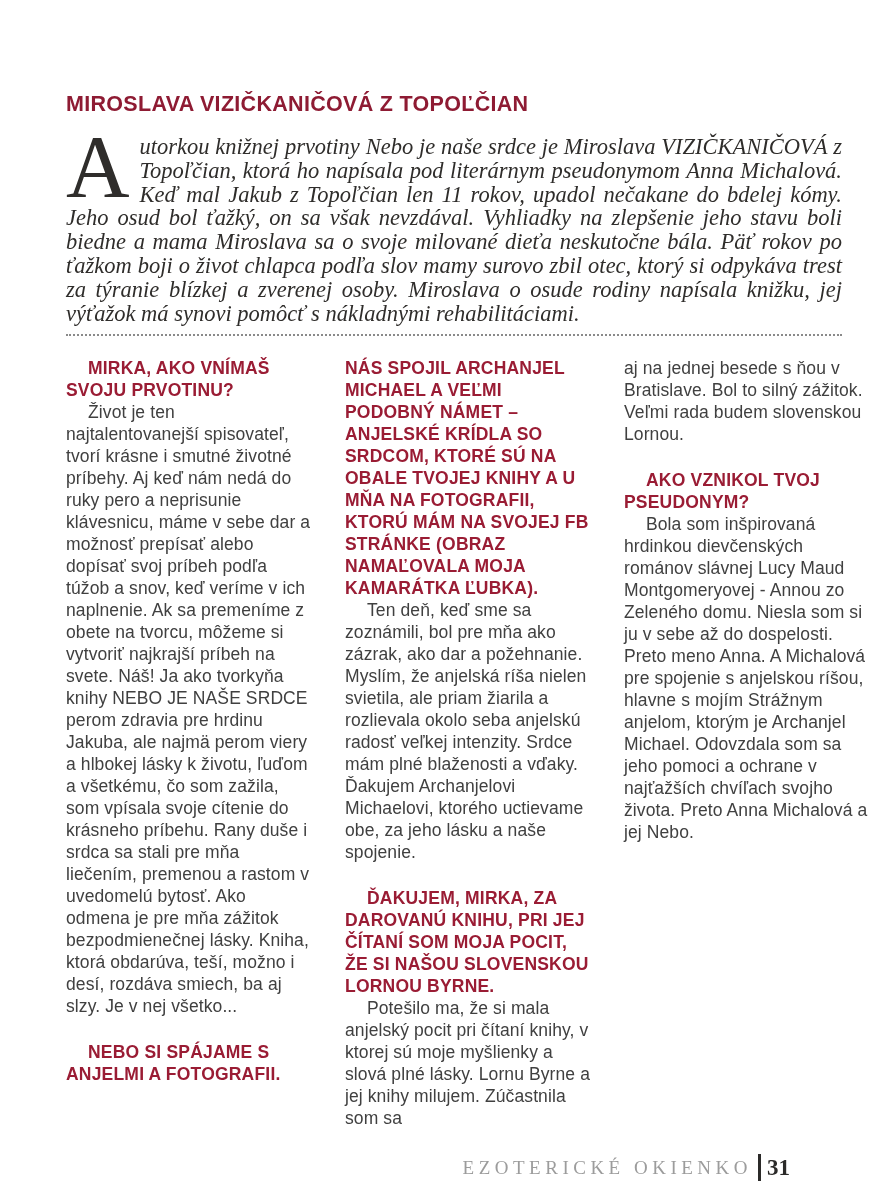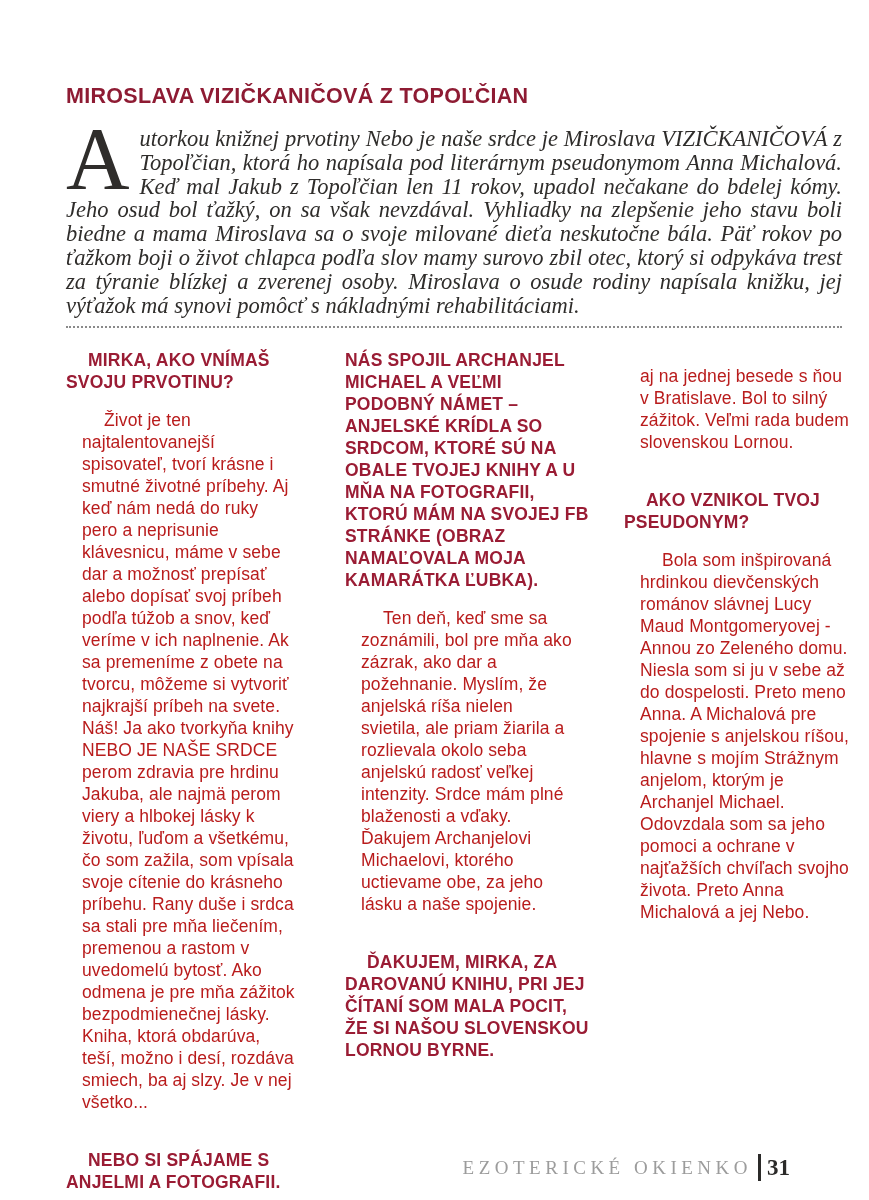--- a/index.html
+++ b/index.html
@@ -14,21 +14,21 @@
     font-family: "Liberation Sans", sans-serif;
     overflow: hidden;
   }
   .content {
     position: absolute;
     left: 66px;
     top: 76px;
     width: 776px;
   }
   .article-title {
-    margin: 8px 0 18px 0;
+    margin: 16px 0 18px 0;
     font-size: 21.5px;
     font-weight: bold;
     letter-spacing: 0.3px;
     color: #8e1b33;
   }
   .intro {
     font-family: "Liberation Serif", serif;
     font-style: italic;
     font-size: 22.5px;
     line-height: 23.8px;
@@ -61,28 +61,28 @@
   }
   .col-heading {
     margin: 0;
     font-size: 17.5px;
     font-weight: bold;
     line-height: 22px;
     letter-spacing: 0.2px;
     color: #9a1c34;
   }
   .col-para {
-    margin: 16px;
+    margin: 0;
     font-size: 17.5px;
     line-height: 22px;
     letter-spacing: 0.1px;
-    color: #b91c1c;
+    color: #404040;
   }
   .indent { text-indent: 22px; }
-  .mt { margin-top: 36px; }
+  .mt { margin-top: 24px; }
   .footer {
     position: absolute;
     top: 1154px;
     right: 79px;
     display: flex;
     align-items: center;
     gap: 6px;
   }
   .footer-section {
     font-family: "Liberation Serif", serif;
@@ -120,21 +120,22 @@
 
     <div class="column">
       <h3 class="col-heading indent">MIRKA, AKO VNÍMAŠ SVOJU PRVOTINU?</h3>
       <p class="col-para indent">Život je ten najtalentovanejší spisovateľ, tvorí krásne i smutné životné príbehy. Aj keď nám nedá do ruky pero a neprisunie klávesnicu, máme v sebe dar a možnosť prepísať alebo dopísať svoj príbeh podľa túžob a snov, keď veríme v ich naplnenie. Ak sa premeníme z obete na tvorcu, môžeme si vytvoriť najkrajší príbeh na svete. Náš! Ja ako tvorkyňa knihy NEBO JE NAŠE SRDCE perom zdravia pre hrdinu Jakuba, ale najmä perom viery a hlbokej lásky k životu, ľuďom a všetkému, čo som zažila, som vpísala svoje cítenie do krásneho príbehu. Rany duše i srdca sa stali pre mňa liečením, premenou a rastom v uvedomelú bytosť. Ako odmena je pre mňa zážitok bezpodmienečnej lásky. Kniha, ktorá obdarúva, teší, možno i desí, rozdáva smiech, ba aj slzy. Je v nej všetko...</p>
       <h3 class="col-heading indent mt">NEBO SI SPÁJAME S ANJELMI A FOTOGRAFII.</h3>
     </div>
 
     <div class="column">
       <h3 class="col-heading">NÁS SPOJIL ARCHANJEL MICHAEL A VEĽMI PODOBNÝ NÁMET – ANJELSKÉ KRÍDLA SO SRDCOM, KTORÉ SÚ NA OBALE TVOJEJ KNIHY A U MŇA NA FOTOGRAFII, KTORÚ MÁM NA SVOJEJ FB STRÁNKE (OBRAZ NAMAĽOVALA MOJA KAMARÁTKA ĽUBKA).</h3>
       <p class="col-para indent">Ten deň, keď sme sa zoznámili, bol pre mňa ako zázrak, ako dar a požehnanie. Myslím, že anjelská ríša nielen svietila, ale priam žiarila a rozlievala okolo seba anjelskú radosť veľkej intenzity. Srdce mám plné blaženosti a vďaky. Ďakujem Archanjelovi Michaelovi, ktorého uctievame obe, za jeho lásku a naše spojenie.</p>
-      <h3 class="col-heading indent mt">ĎAKUJEM, MIRKA, ZA DAROVANÚ KNIHU, PRI JEJ ČÍTANÍ SOM MALA POCIT, ŽE SI NAŠOU SLOVENSKOU LORNOU BYRNE.</h3>
+      <h3 class="col-heading indent mt">ĎAKUJEM, MIRKA, ZA DAROVANÚ KNIHU, PRI JEJ ČÍTANÍ SOM MOJA POCIT, ŽE SI NAŠOU SLOVENSKOU LORNOU BYRNE.</h3>
+      <p class="col-para indent">Potešilo ma, že si mala anjelský pocit pri čítaní knihy, v ktorej sú moje myšlienky a slová plné lásky. Lornu Byrne a jej knihy milujem. Zúčastnila som sa</p>
     </div>
 
     <div class="column">
       <p class="col-para">aj na jednej besede s ňou v Bratislave. Bol to silný zážitok. Veľmi rada budem slovenskou Lornou.</p>
       <h3 class="col-heading indent mt">AKO VZNIKOL TVOJ PSEUDONYM?</h3>
       <p class="col-para indent">Bola som inšpirovaná hrdinkou dievčenských románov slávnej Lucy Maud Montgomeryovej - Annou zo Zeleného domu. Niesla som si ju v sebe až do dospelosti. Preto meno Anna. A Michalová pre spojenie s anjelskou ríšou, hlavne s mojím Strážnym anjelom, ktorým je Archanjel Michael. Odovzdala som sa jeho pomoci a ochrane v najťažších chvíľach svojho života. Preto Anna Michalová a jej Nebo.</p>
     </div>
 
   </div>
 </div>

